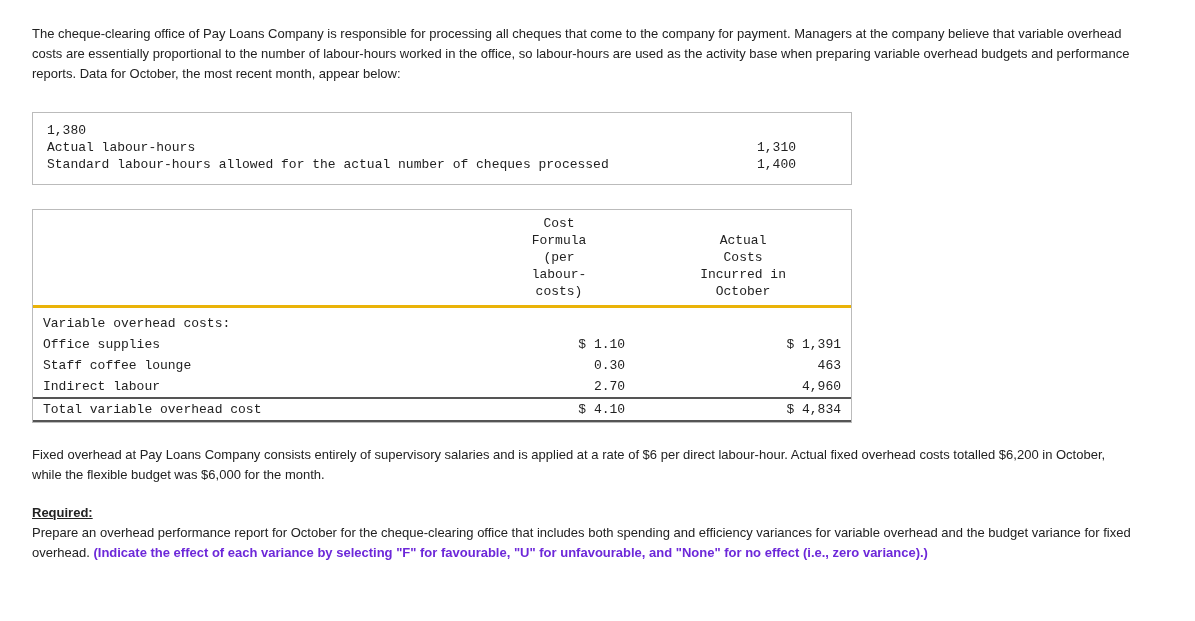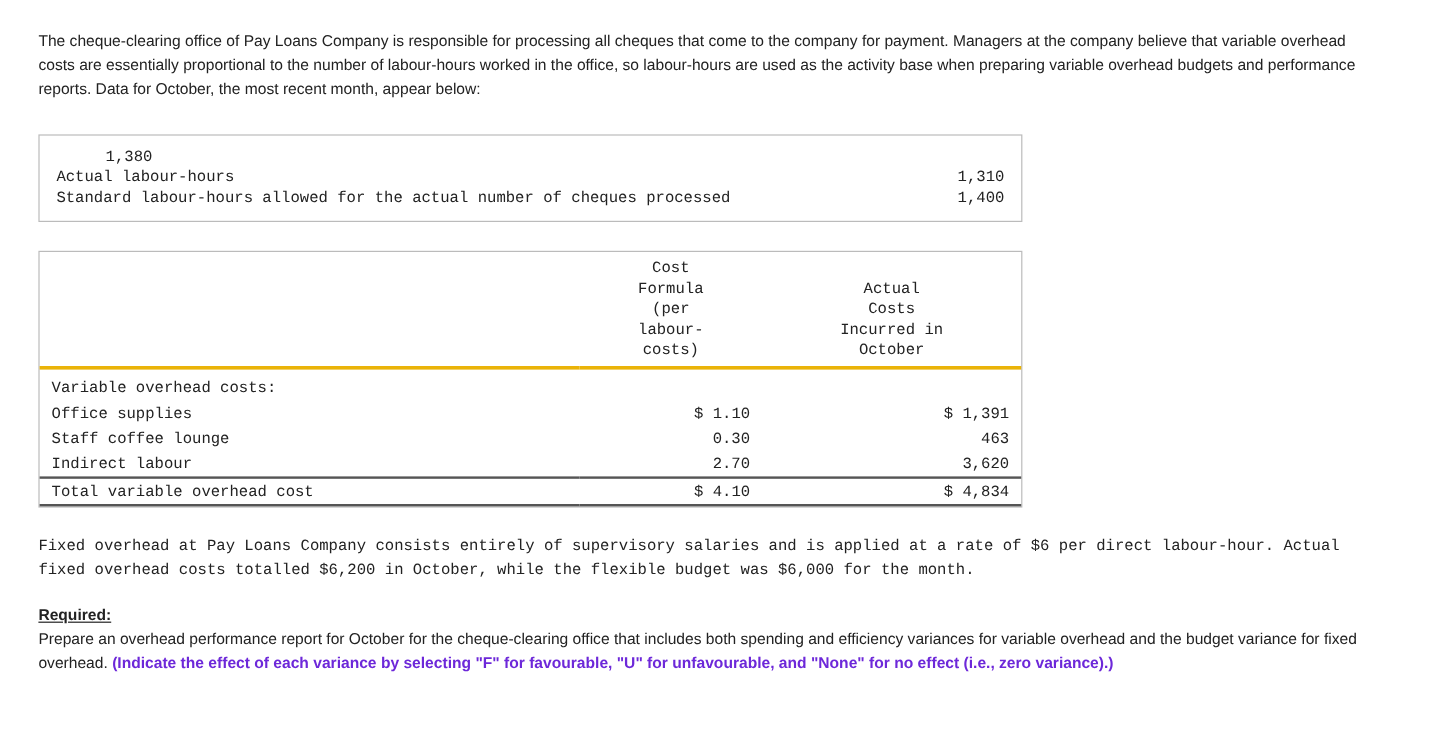--- a/index.html
+++ b/index.html
@@ -23,21 +23,21 @@
       margin-bottom: 24px;
       padding: 10px 14px;
       max-width: 820px;
     }
     .labour-row {
       display: flex;
       justify-content: space-between;
       margin-bottom: 2px;
     }
     .labour-label { flex: 1; }
-    .labour-value { text-align: right; min-width: 80px; }
+    .labour-value { min-width: 80px; }
     .cost-table-wrapper {
       border: 1px solid #bbb;
       max-width: 820px;
       margin-bottom: 22px;
     }
     .cost-table {
       width: 100%;
       border-collapse: collapse;
     }
     .cost-table th, .cost-table td {
@@ -65,21 +65,21 @@
       font-weight: normal;
     }
     .col-header-center {
       text-align: center !important;
     }
     .section-header-row td {
       padding-top: 8px;
       font-weight: normal;
     }
     .bottom-text {
-      font-family: Liberation Mono, monospace;
+      font-family: Liberation Sans, sans-serif;
       font-size: 13px;
       line-height: 1.55;
       max-width: 1100px;
       margin-bottom: 18px;
     }
     .required-section {
       font-family: Arial, sans-serif;
       font-size: 13px;
       line-height: 1.55;
       max-width: 1100px;
@@ -147,21 +147,21 @@
         <td>$ 1,391</td>
       </tr>
       <tr>
         <td>Staff coffee lounge</td>
         <td>0.30</td>
         <td>463</td>
       </tr>
       <tr>
         <td>Indirect labour</td>
         <td>2.70</td>
-        <td>3,620</td>
+        <td>4,960</td>
       </tr>
       <tr class="total-row">
         <td>Total variable overhead cost</td>
         <td>$ 4.10</td>
         <td>$ 4,834</td>
       </tr>
     </tbody>
   </table>
 </div>
 

